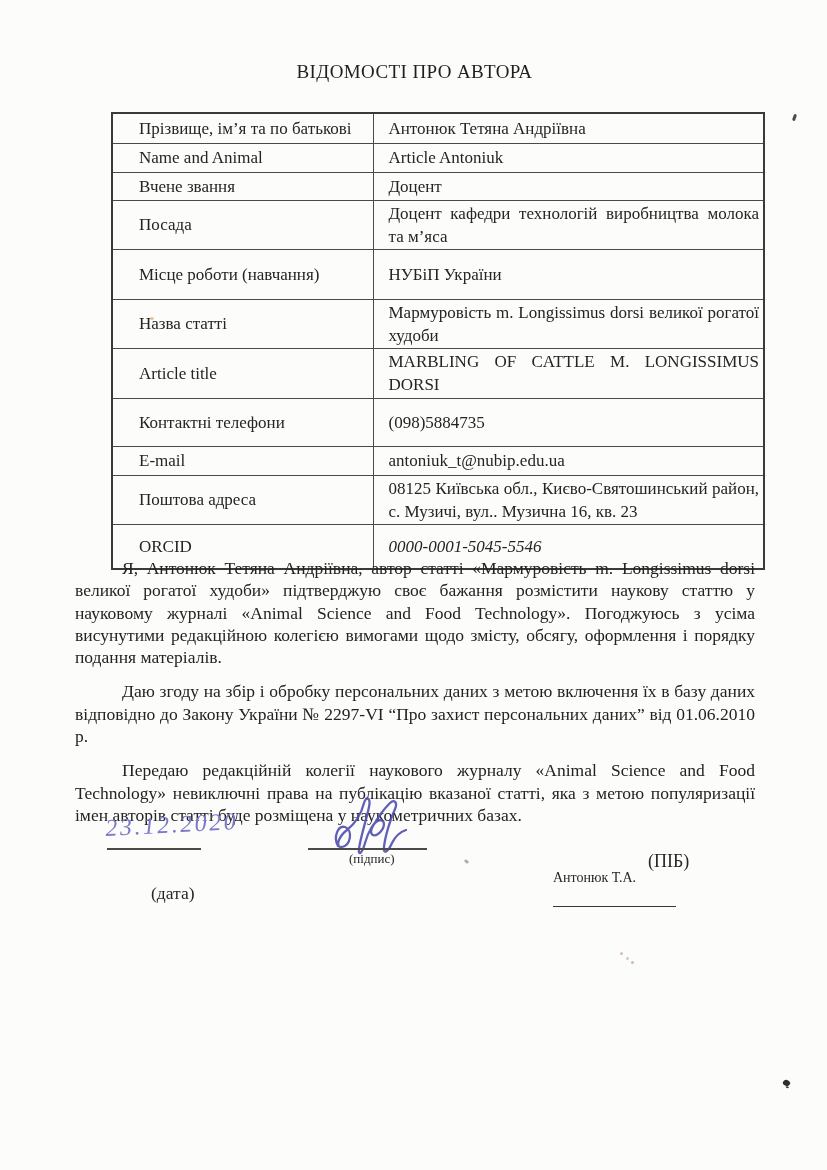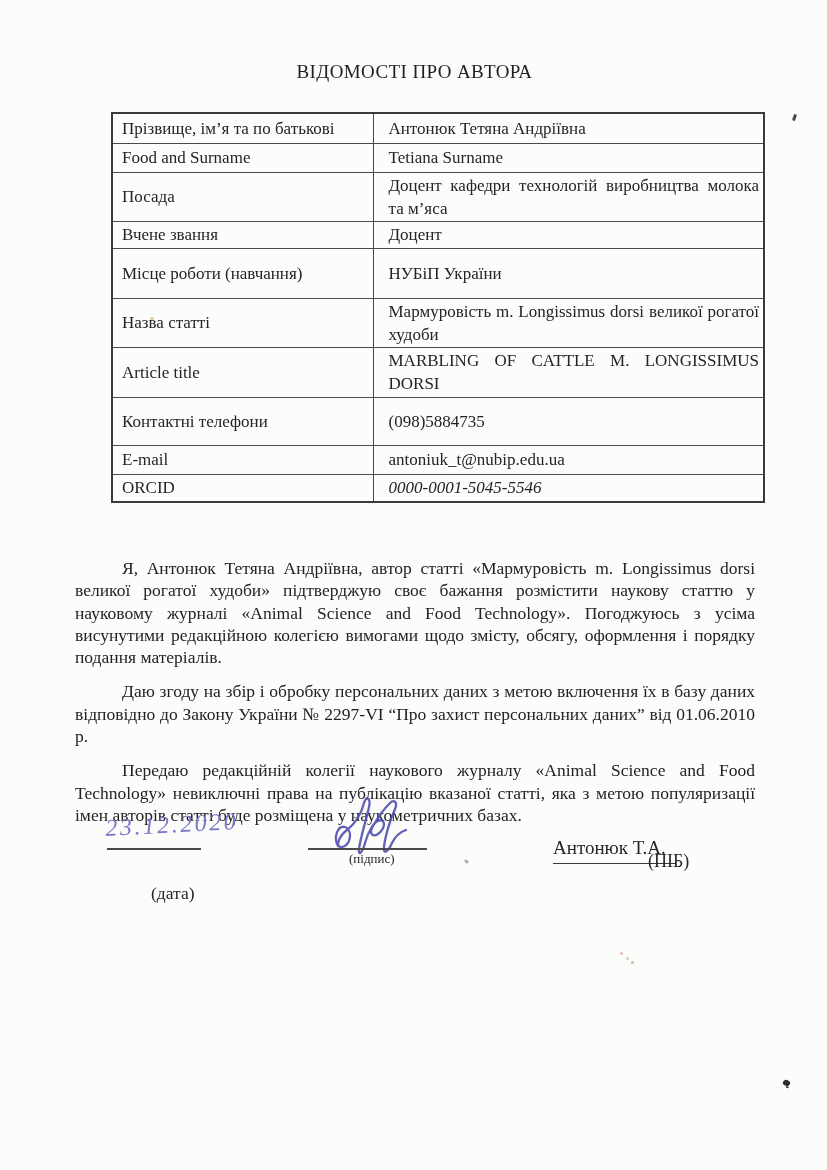--- a/index.html
+++ b/index.html
@@ -20,21 +20,21 @@
     border-collapse:collapse; table-layout:fixed;
     font-size:17px; color:#242424;
     border:2px solid #3a3a3a;
   }
   table.author td {
     border:1px solid #4a4a4a;
     line-height:23px;
     vertical-align:middle;
     overflow:hidden;
   }
-  td.lbl { padding:1px 4px 1px 9px;margin-left:28px; }
+  td.lbl { padding:1px 4px 1px 26px;margin-left:28px; }
   td.val { padding:1px 4px 1px 15px; text-align:justify; }
   td.val.italic { font-style:italic; }
   tbody tr:nth-child(1){height:30px}
   tbody tr:nth-child(2){height:29px}
   tbody tr:nth-child(3){height:28px}
   tbody tr:nth-child(4){height:27px}
   tbody tr:nth-child(5){height:50px}
   tbody tr:nth-child(6){height:28px}
   tbody tr:nth-child(7){height:50px}
   tbody tr:nth-child(8){height:48px}
@@ -55,22 +55,22 @@
     color:var(--ink-light,#7a78c8);
     transform:rotate(-3deg); transform-origin:left bottom;
     white-space:nowrap;
   }
   .date-underline { position:absolute; left:107px; top:848px; width:94px; height:1.5px; background:#4a4a4a; }
   .caption-date { position:absolute; left:151px; top:851px; font-size:17.5px;margin-top:32px; }
   .sig-underline { position:absolute; left:308px; top:848px; width:119px; height:1.5px; background:#4a4a4a; }
   .sig-svg { position:absolute; left:326px; top:794px; }
   .caption-sig { position:absolute; left:349px; top:851px; font-size:13px; }
   .name-value {
-    position:absolute; left:553px; top:837px; width:123px;
-    font-size:19px; border-bottom:1.5px solid #383838; padding-bottom:4px;
+    position:absolute; left:553px; top:870px; width:123px;
+    font-size:14px; border-bottom:1.5px solid #383838; padding-bottom:20px;
   }
   .caption-name { position:absolute; left:648px; top:851px; font-size:18px; }
   
   .speck-a {
     position:absolute; left:783px; top:1080px; width:7px; height:6px;
     background:#2e2e2e; border-radius:60% 40% 60% 40%;
     transform:rotate(35deg);
     box-shadow:3px 3px 0 -2px #2e2e2e;
   }
   .speck-b { position:absolute; left:464px; top:860px; width:5px; height:3px; background:#9a9a9a; border-radius:50%; transform:rotate(40deg); opacity:.8; }
@@ -94,50 +94,54 @@
     <colgroup>
       <col style="width:261px">
       <col style="width:391px">
     </colgroup>
     <tbody>
         <tr>
           <td class="lbl">Прізвище, ім’я та по батькові</td>
           <td class="val">Антонюк Тетяна Андріївна</td>
         </tr>
         <tr>
-          <td class="lbl">Food and Surname</td>
-          <td class="val">Tetiana Surname</td>
+          <td class="lbl">Name and Animal</td>
+          <td class="val">Article Antoniuk</td>
+        </tr>
+        <tr>
+          <td class="lbl">Вчене звання</td>
+          <td class="val">Доцент</td>
         </tr>
         <tr>
           <td class="lbl">Посада</td>
           <td class="val">Доцент кафедри технологій виробництва молока та м’яса</td>
-        </tr>
-        <tr>
-          <td class="lbl">Вчене звання</td>
-          <td class="val">Доцент</td>
         </tr>
         <tr>
           <td class="lbl">Місце роботи (навчання)</td>
           <td class="val">НУБіП України</td>
         </tr>
         <tr>
           <td class="lbl">Назва статті</td>
           <td class="val">Мармуровість m. Longissimus dorsi великої рогатої худоби</td>
         </tr>
         <tr>
           <td class="lbl">Article title</td>
           <td class="val">MARBLING OF CATTLE M. LONGISSIMUS DORSI</td>
         </tr>
         <tr>
           <td class="lbl">Контактні телефони</td>
           <td class="val">(098)5884735</td>
         </tr>
         <tr>
           <td class="lbl">E-mail</td>
           <td class="val">antoniuk_t@nubip.edu.ua</td>
+        </tr>
+        <tr>
+          <td class="lbl">Поштова адреса</td>
+          <td class="val">08125 Київська обл., Києво-Святошинський район, с. Музичі, вул.. Музична 16, кв. 23</td>
         </tr>
         <tr>
           <td class="lbl">ORCID</td>
           <td class="val italic">0000-0001-5045-5546</td>
         </tr>
       </tbody>
   </table>
 
   <div class="paragraphs">
       <p>Я, Антонюк Тетяна Андріївна, автор статті «Мармуровість m. Longissimus dorsi великої рогатої худоби» підтверджую своє бажання розмістити наукову статтю у науковому журналі «Animal Science and Food Technology». Погоджуюсь з усіма висунутими редакційною колегією вимогами щодо змісту, обсягу, оформлення і порядку подання матеріалів.</p>

